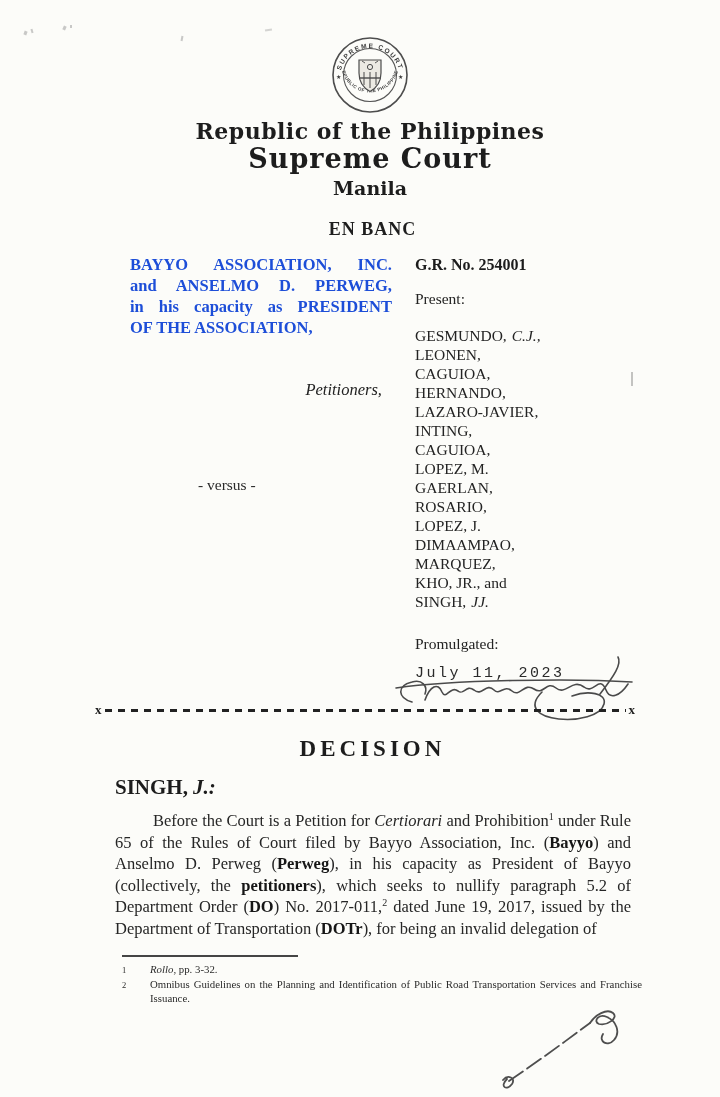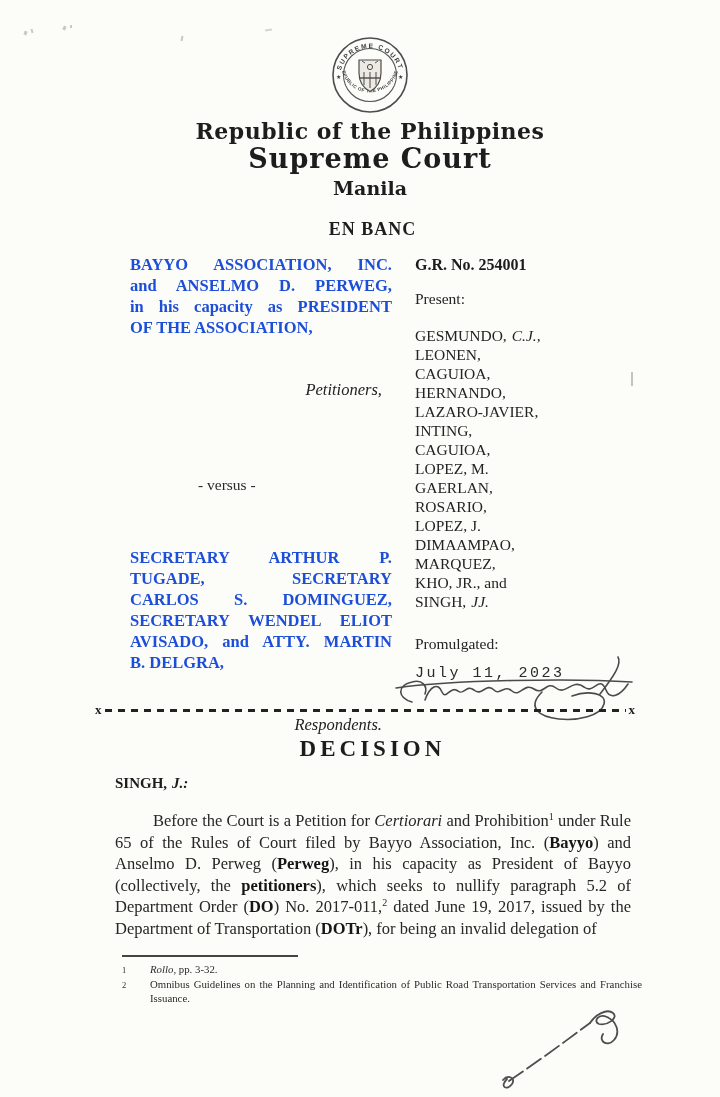--- a/index.html
+++ b/index.html
@@ -46,21 +46,21 @@
   .sig-prom{position:absolute; left:392px; top:652px; pointer-events:none;}
   .sig-bottom{position:absolute; left:493px; top:1005px; pointer-events:none;}
   
   .xrule{position:absolute; left:95px; top:702px; width:540px; display:flex; align-items:center;
          font-weight:bold; font-size:13px; color:#1e1e1e;}
   .xrule .dashes{flex:1; height:3px; margin:0 3px;
     background:repeating-linear-gradient(90deg,#222 0 7px,transparent 7px 13px);}
   
   .decision{position:absolute; left:115px; top:736px; width:515px; text-align:center;
             font-weight:bold; font-size:23px; letter-spacing:4px; color:#1c1c1c;}
-  .ponente{position:absolute; left:115px; top:775px; font-size:15px; font-weight:bold; color:#1c1c1c;}
+  .ponente{position:absolute; left:115px; top:775px; font-size:21px; font-weight:bold; color:#1c1c1c;}
   .ponente .j{font-style:italic; margin-left:5px;}
   
   .body-par{position:absolute; left:115px; top:810px; width:516px; margin:0;
             font-size:16.5px; line-height:21.5px; text-align:justify; color:#262626;}
   .body-par .indent{display:inline-block; width:38px;}
   .i{font-style:italic;}
   .b{font-weight:bold; color:#161616;}
   .sup{font-size:10px; vertical-align:super; line-height:0;}
   
   .fn-rule{position:absolute; left:122px; top:955px; width:176px; height:2px; background:#454545;}
@@ -114,29 +114,20 @@
 
   <div class="enbanc">EN BANC</div>
 
   <div class="col-left">
     <div class="cap-line">BAYYO ASSOCIATION, INC.</div>
     <div class="cap-line">and ANSELMO D. PERWEG,</div>
     <div class="cap-line">in his capacity as PRESIDENT</div>
     <div class="cap-line nojust">OF THE ASSOCIATION,</div>
     <div class="designation">Petitioners,</div>
     <div class="versus">- versus -</div>
-    <div class="resp-block">
-      <div class="cap-line">SECRETARY ARTHUR P.</div>
-      <div class="cap-line">TUGADE, SECRETARY</div>
-      <div class="cap-line">CARLOS S. DOMINGUEZ,</div>
-      <div class="cap-line">SECRETARY WENDEL ELIOT</div>
-      <div class="cap-line">AVISADO, and ATTY. MARTIN</div>
-      <div class="cap-line nojust">B. DELGRA,</div>
-      <div class="designation">Respondents.</div>
-    </div>
   </div>
 
   <div class="col-right">
     <div class="grno">G.R. No. 254001</div>
     <div class="present">Present:</div>
     <div class="justices">
       <div><span>GESMUNDO,</span><span class="j-suffix">C.J.,</span></div>
       <div><span>LEONEN,</span><span class="j-suffix"></span></div>
       <div><span>CAGUIOA,</span><span class="j-suffix"></span></div>
       <div><span>HERNANDO,</span><span class="j-suffix"></span></div>

